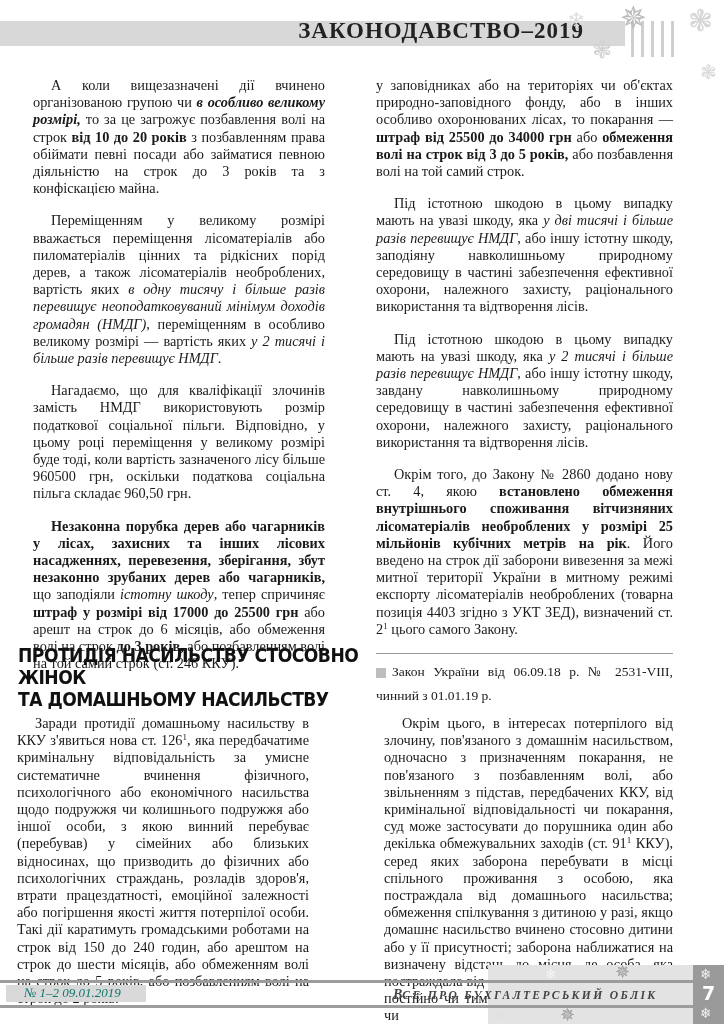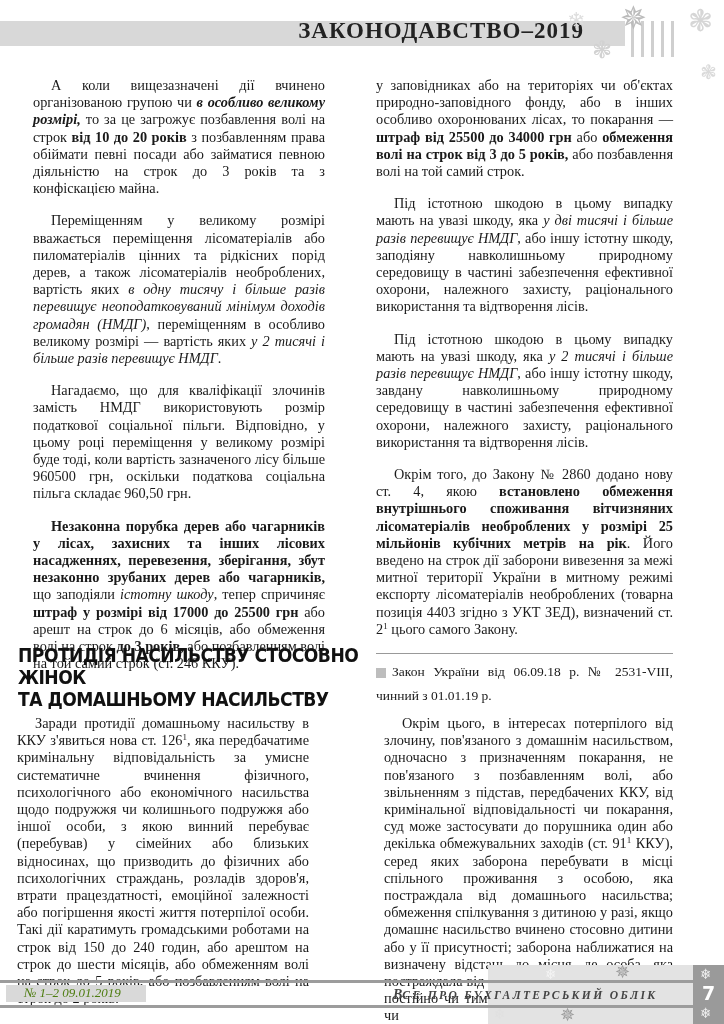--- a/index.html
+++ b/index.html
@@ -23,21 +23,21 @@
   .bi { font-weight:bold; font-style:italic; }
   .ref { margin-top:14px; border-top:1px solid #999; padding-top:6px; font-size:13.5px; line-height:24px; text-indent:0 !important; }
   .ref-square { display:inline-block; width:10px; height:10px; background:#bdbdbd; margin-right:6px; vertical-align:middle; }
   .section-title { position:absolute; left:18px; top:645px; width:420px;
                    font-family:"DejaVu Sans", sans-serif; font-weight:bold; font-size:19.5px;
                    line-height:22px; letter-spacing:-0.6px; color:#111; transform:scaleX(0.88); transform-origin:left top; }
   .footer-right-block { position:absolute; left:488px; top:965px; width:236px; height:59px; background:#e3e3e3; }
   .footer-pagebox { position:absolute; left:693px; top:965px; width:31px; height:59px; background:#9a9a9a; }
   .footer-line { position:absolute; left:0; width:693px; height:3px; background:#9c9c9c; }
   .footer-issue-box { position:absolute; left:6px; top:985px; width:140px; height:17px; background:#d9d9d9; }
-  .footer-issue { position:absolute; left:24px; top:985px; font-style:italic; font-size:13px; color:#4d7c0f; }
+  .footer-issue { position:absolute; left:24px; top:985px; font-style:italic; font-size:13px; color:#0f766e; }
   .footer-journal { position:absolute; left:393px; top:987px; width:290px; text-align:left; font-style:italic; font-weight:bold; font-size:11.5px; letter-spacing:2.4px; color:#444; }
   .footer-journal .cap { font-size:14px; letter-spacing:0; }
   .footer-page { position:absolute; left:693px; top:982px; width:31px; text-align:center; font-family:"DejaVu Sans", sans-serif; font-weight:bold; font-size:19px; color:#ffffff; }
   sup { font-size:9px; vertical-align:5px; line-height:0; }
 </style>
 </head>
 <body>
 
 <div class="header-bar"></div>
 <div class="header-stripes">

